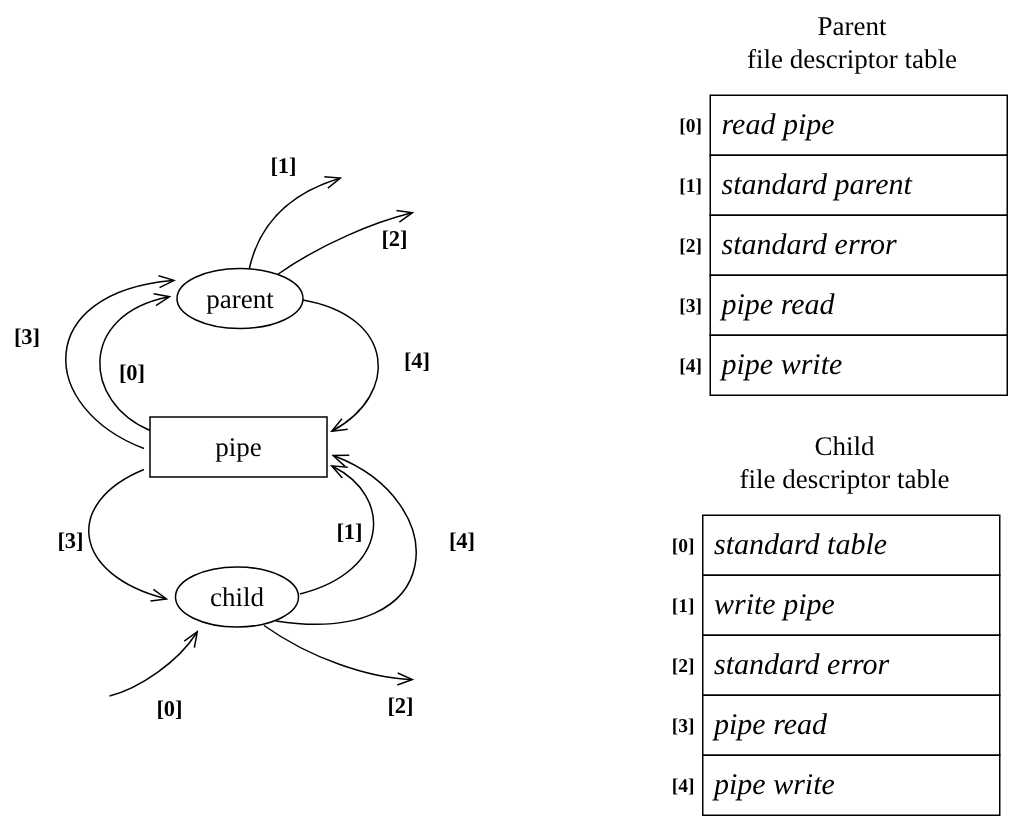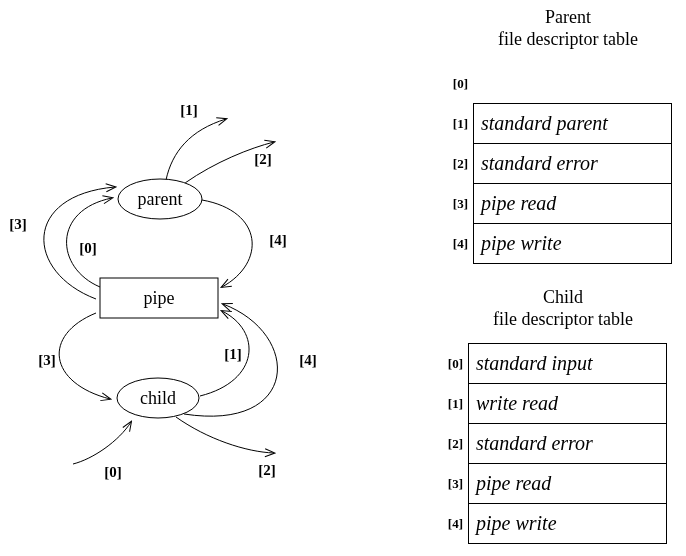--- a/index.html
+++ b/index.html
@@ -117,20 +117,21 @@
   </svg>
 
   <div class="fd-title" style="left:468px; top:6px;">
     <div>Parent</div>
     <div>file descriptor table</div>
   </div>
 
   <div class="fd-table" style="left:435px; top:63px;">
     <div class="fd-row">
       <div class="fd-index">[0]</div>
+      <div class="fd-cell">read pipe</div>
     </div>
     <div class="fd-row">
       <div class="fd-index">[1]</div>
       <div class="fd-cell">standard parent</div>
     </div>
     <div class="fd-row">
       <div class="fd-index">[2]</div>
       <div class="fd-cell">standard error</div>
     </div>
     <div class="fd-row">
@@ -144,25 +145,25 @@
   </div>
 
   <div class="fd-title" style="left:463px; top:286px;">
     <div>Child</div>
     <div>file descriptor table</div>
   </div>
 
   <div class="fd-table" style="left:430px; top:343px;">
     <div class="fd-row">
       <div class="fd-index">[0]</div>
-      <div class="fd-cell">standard input</div>
+      <div class="fd-cell">standard table</div>
     </div>
     <div class="fd-row">
       <div class="fd-index">[1]</div>
-      <div class="fd-cell">write read</div>
+      <div class="fd-cell">write pipe</div>
     </div>
     <div class="fd-row">
       <div class="fd-index">[2]</div>
       <div class="fd-cell">standard error</div>
     </div>
     <div class="fd-row">
       <div class="fd-index">[3]</div>
       <div class="fd-cell">pipe read</div>
     </div>
     <div class="fd-row">

